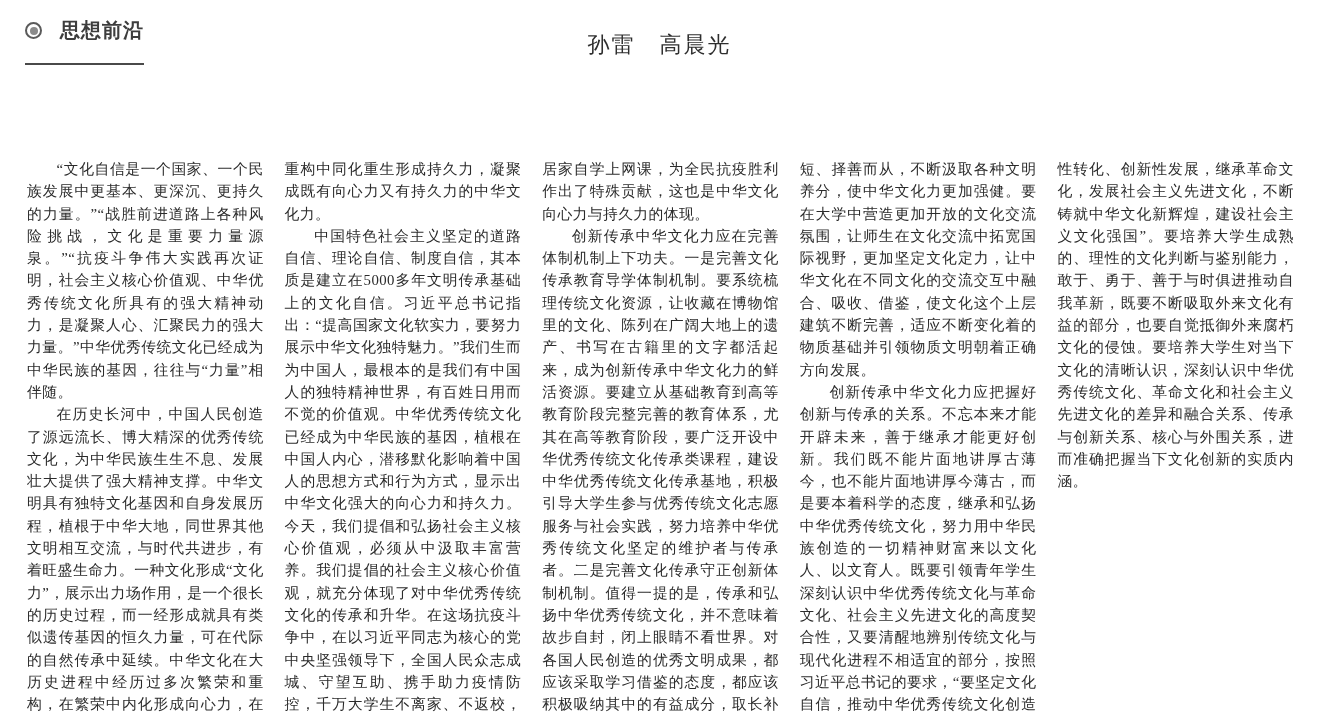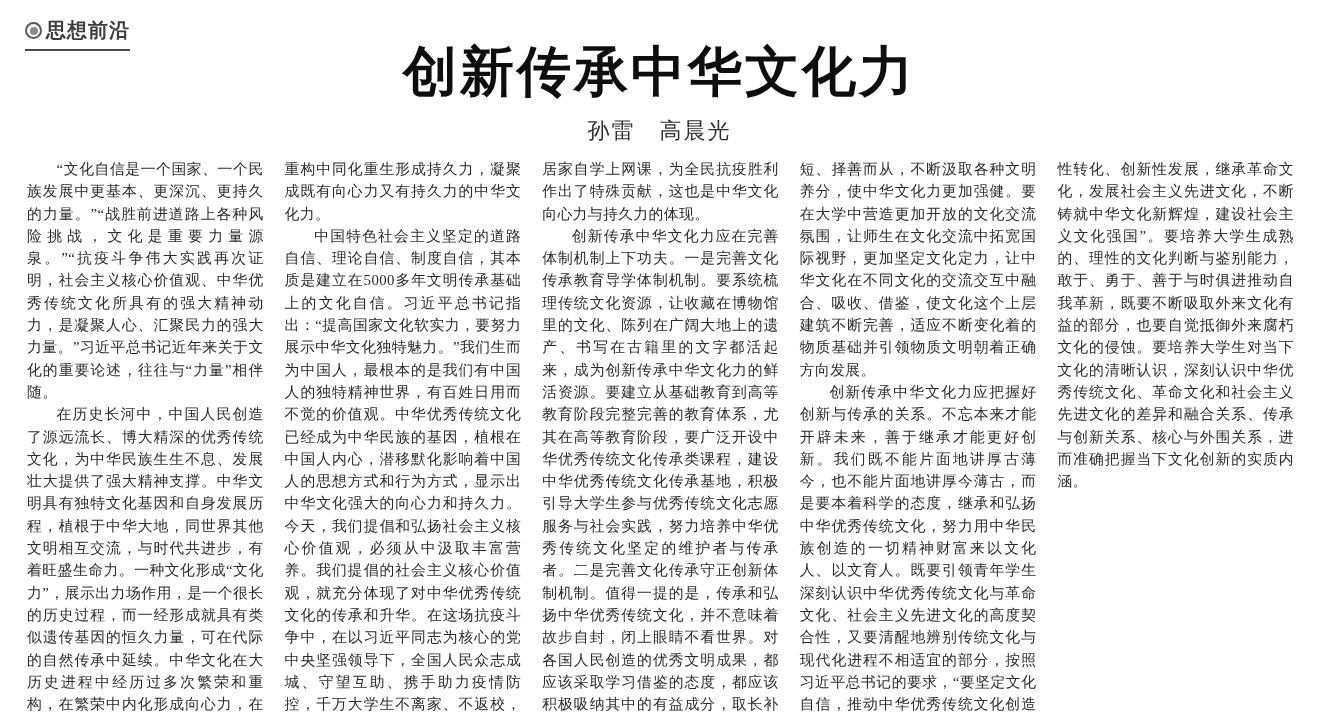--- a/index.html
+++ b/index.html
@@ -17,22 +17,22 @@
     padding: 16px 26px 8px 26px;
     position: relative;
   }
   
   .section-tag {
     position: absolute;
     top: 17px;
     left: 25px;
     display: inline-flex;
     align-items: center;
-    gap: 4px;
-    padding-bottom: 5px;
+    gap: 18px;
+    padding-bottom: 19px;
     border-bottom: 2px solid #4a4a4a;
   }
   .dot-icon {
     width: 17px;
     height: 17px;
     border: 2px solid #5a5a5a;
     border-radius: 50%;
     display: inline-flex;
     align-items: center;
     justify-content: center;
@@ -94,26 +94,25 @@
 
 <div class="page">
 
   <div class="section-tag">
     <span class="dot-icon">
         <span class="inner"></span>
       </span>
     <span class="section-label">思想前沿</span>
   </div>
 
-  <h1 class="title">创新传承中华文化力</h1>
 
   <div class="byline">孙雷　高晨光</div>
 
   <div class="columns">
-    <p>“文化自信是一个国家、一个民族发展中更基本、更深沉、更持久的力量。”“战胜前进道路上各种风险挑战，文化是重要力量源泉。”“抗疫斗争伟大实践再次证明，社会主义核心价值观、中华优秀传统文化所具有的强大精神动力，是凝聚人心、汇聚民力的强大力量。”习近平总书记近年来关于文化的重要论述，往往与“力量”相伴随。</p>
+    <p>“文化自信是一个国家、一个民族发展中更基本、更深沉、更持久的力量。”“战胜前进道路上各种风险挑战，文化是重要力量源泉。”“抗疫斗争伟大实践再次证明，社会主义核心价值观、中华优秀传统文化所具有的强大精神动力，是凝聚人心、汇聚民力的强大力量。”中华优秀传统文化已经成为中华民族的基因，往往与“力量”相伴随。</p>
     <p>在历史长河中，中国人民创造了源远流长、博大精深的优秀传统文化，为中华民族生生不息、发展壮大提供了强大精神支撑。中华文明具有独特文化基因和自身发展历程，植根于中华大地，同世界其他文明相互交流，与时代共进步，有着旺盛生命力。一种文化形成“文化力”，展示出力场作用，是一个很长的历史过程，而一经形成就具有类似遗传基因的恒久力量，可在代际的自然传承中延续。中华文化在大历史进程中经历过多次繁荣和重构，在繁荣中内化形成向心力，在重构中同化重生形成持久力，凝聚成既有向心力又有持久力的中华文化力。</p>
     <p>中国特色社会主义坚定的道路自信、理论自信、制度自信，其本质是建立在5000多年文明传承基础上的文化自信。习近平总书记指出：“提高国家文化软实力，要努力展示中华文化独特魅力。”我们生而为中国人，最根本的是我们有中国人的独特精神世界，有百姓日用而不觉的价值观。中华优秀传统文化已经成为中华民族的基因，植根在中国人内心，潜移默化影响着中国人的思想方式和行为方式，显示出中华文化强大的向心力和持久力。今天，我们提倡和弘扬社会主义核心价值观，必须从中汲取丰富营养。我们提倡的社会主义核心价值观，就充分体现了对中华优秀传统文化的传承和升华。在这场抗疫斗争中，在以习近平同志为核心的党中央坚强领导下，全国人民众志成城、守望互助、携手助力疫情防控，千万大学生不离家、不返校，居家自学上网课，为全民抗疫胜利作出了特殊贡献，这也是中华文化向心力与持久力的体现。</p>
     <p>创新传承中华文化力应在完善体制机制上下功夫。一是完善文化传承教育导学体制机制。要系统梳理传统文化资源，让收藏在博物馆里的文化、陈列在广阔大地上的遗产、书写在古籍里的文字都活起来，成为创新传承中华文化力的鲜活资源。要建立从基础教育到高等教育阶段完整完善的教育体系，尤其在高等教育阶段，要广泛开设中华优秀传统文化传承类课程，建设中华优秀传统文化传承基地，积极引导大学生参与优秀传统文化志愿服务与社会实践，努力培养中华优秀传统文化坚定的维护者与传承者。二是完善文化传承守正创新体制机制。值得一提的是，传承和弘扬中华优秀传统文化，并不意味着故步自封，闭上眼睛不看世界。对各国人民创造的优秀文明成果，都应该采取学习借鉴的态度，都应该积极吸纳其中的有益成分，取长补短、择善而从，不断汲取各种文明养分，使中华文化力更加强健。要在大学中营造更加开放的文化交流氛围，让师生在文化交流中拓宽国际视野，更加坚定文化定力，让中华文化在不同文化的交流交互中融合、吸收、借鉴，使文化这个上层建筑不断完善，适应不断变化着的物质基础并引领物质文明朝着正确方向发展。</p>
     <p>创新传承中华文化力应把握好创新与传承的关系。不忘本来才能开辟未来，善于继承才能更好创新。我们既不能片面地讲厚古薄今，也不能片面地讲厚今薄古，而是要本着科学的态度，继承和弘扬中华优秀传统文化，努力用中华民族创造的一切精神财富来以文化人、以文育人。既要引领青年学生深刻认识中华优秀传统文化与革命文化、社会主义先进文化的高度契合性，又要清醒地辨别传统文化与现代化进程不相适宜的部分，按照习近平总书记的要求，“要坚定文化自信，推动中华优秀传统文化创造性转化、创新性发展，继承革命文化，发展社会主义先进文化，不断铸就中华文化新辉煌，建设社会主义文化强国”。要培养大学生成熟的、理性的文化判断与鉴别能力，敢于、勇于、善于与时俱进推动自我革新，既要不断吸取外来文化有益的部分，也要自觉抵御外来腐朽文化的侵蚀。要培养大学生对当下文化的清晰认识，深刻认识中华优秀传统文化、革命文化和社会主义先进文化的差异和融合关系、传承与创新关系、核心与外围关系，进而准确把握当下文化创新的实质内涵。</p>
 
   </div>
 
 </div>
 
 </body></html>

